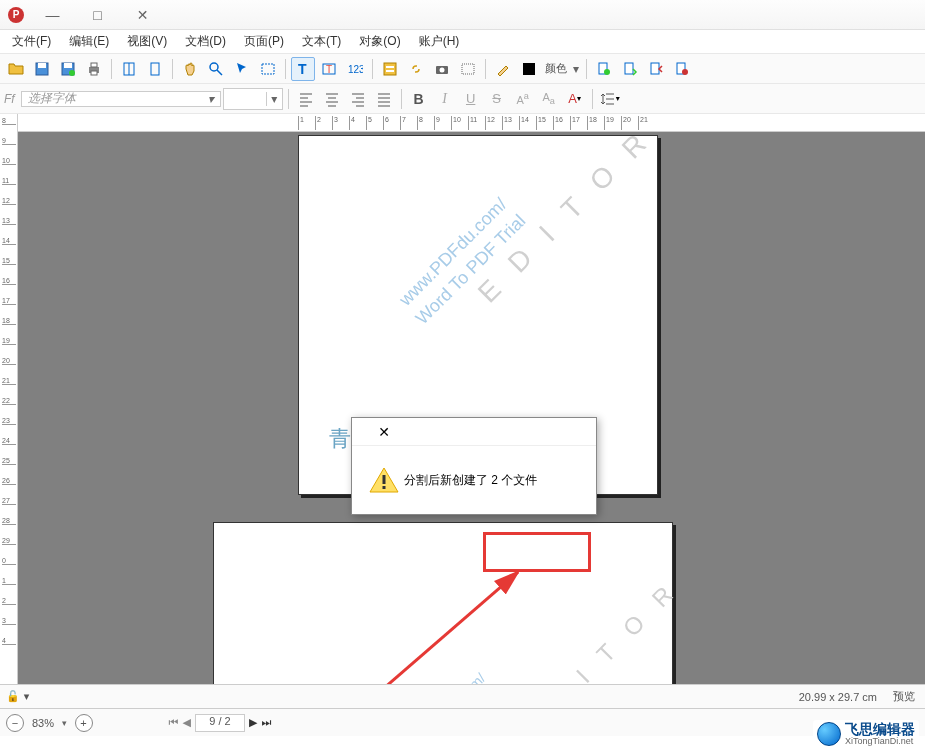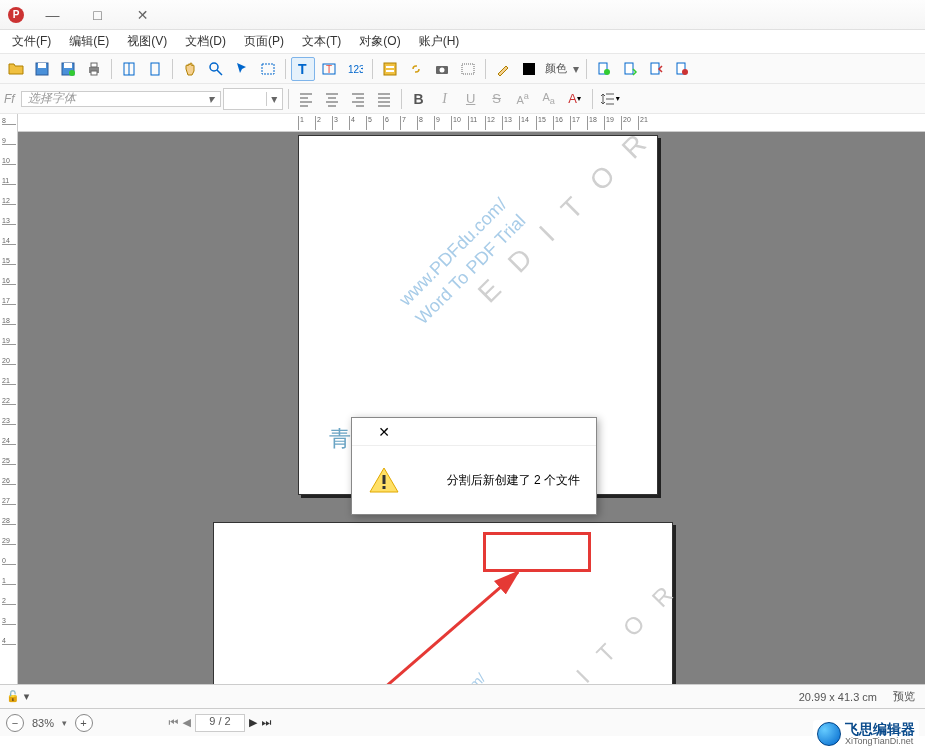--- a/index.html
+++ b/index.html
@@ -26,21 +26,21 @@
 .hruler .tick { position: absolute; top: 2px; height: 14px; border-left: 1px solid #999; font-size: 7px; padding-left: 1px; }
 .page { position: absolute; background: #fff; border: 1px solid #333; box-shadow: 3px 3px 0 #222; }
 .page1 { left: 280px; top: 3px; width: 360px; height: 360px; }
 .page2 { left: 195px; top: 390px; width: 460px; height: 280px; }
 .watermark { position: absolute; color: #a8cce8; font-size: 18px; transform: rotate(-45deg); transform-origin: center; pointer-events: none; white-space: pre; line-height: 1.4; text-align: center; }
 .watermark.gray { color: #d0d0d0; letter-spacing: 8px; font-size: 28px; }
 .dialog { position: absolute; left: 333px; top: 285px; width: 246px; background: #fff; border: 1px solid #888; box-shadow: 2px 2px 8px rgba(0,0,0,.3); z-index: 100; }
 .dialog-title { height: 28px; background: #fff; border-bottom: 1px solid #eee; display: flex; align-items: center; padding: 0 8px; font-size: 12px; }
 .dialog-title .t { flex: 1; }
 .dialog-title .close { width: 30px; text-align: right; cursor: pointer; font-size: 14px; }
-.dialog-body { padding: 20px 16px; display: flex; align-items: center; gap: 10px; justify-content: space-between; }
+.dialog-body { padding: 20px 16px; display: flex; align-items: center; gap: 4px; }
 .warn-icon { width: 32px; height: 28px; }
 .dialog-footer { padding: 10px 12px 12px; text-align: right; background: #f0f0f0; }
 .dialog-btn { display: inline-block; padding: 4px 26px; border: 2px solid #0078d7; background: #fff; cursor: pointer; color: #333; }
 .highlight-ok { position: absolute; left: 465px; top: 400px; width: 108px; height: 40px; border: 3px solid #e53935; z-index: 101; pointer-events: none; }
 .arrow-svg { position: absolute; left: 330px; top: 420px; width: 260px; height: 160px; z-index: 99; pointer-events: none; }
 .statusbar { height: 24px; border-top: 1px solid #ccc; background: #fafafa; display: flex; align-items: center; padding: 0 6px; font-size: 11px; color: #555; position: relative; }
 .statusbar .lock { color: #d4a017; margin-right: 4px; }
 .statusbar2 { height: 28px; border-top: 1px solid #ccc; background: #fafafa; display: flex; align-items: center; padding: 0 6px; font-size: 11px; color: #555; gap: 8px; position: relative; }
 .zoom-btn { width: 18px; height: 18px; border: 1px solid #888; border-radius: 50%; display: flex; align-items: center; justify-content: center; cursor: pointer; background: #fff; }
 .page-nav { display: flex; align-items: center; gap: 4px; }
@@ -370,21 +370,21 @@
         <line x1="20" y1="150" x2="170" y2="20" stroke="#e53935" stroke-width="3" marker-end="url(#ah)"></line>
       </svg>
     </div>
   </div>
 </div>
 
 <div class="statusbar">
   <span class="lock">🔓</span>
   <span>▾</span>
   <div class="status-right">
-    <span>20.99 x 41.3 cm</span>
+    <span>20.99 x 29.7 cm</span>
     <span>预览</span>
   </div>
 </div>
 <div class="statusbar2">
   <div class="zoom-btn">−</div>
   <span>83%</span>
   <span style="color:#666;font-size:9px;">▾</span>
   <div class="zoom-btn">+</div>
   <div style="width:60px;"></div>
   <div class="page-nav">

